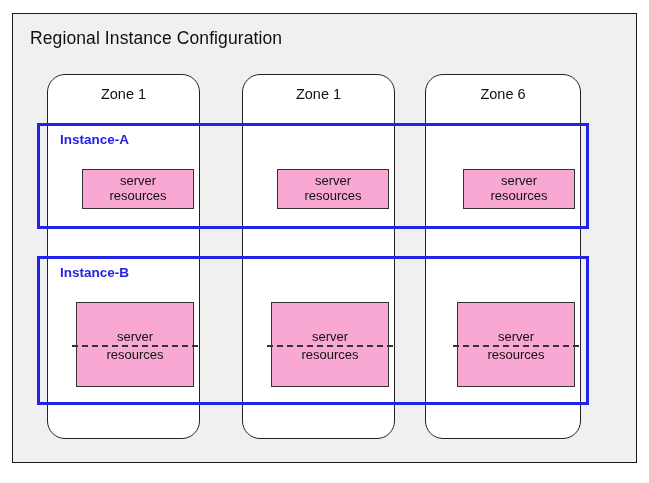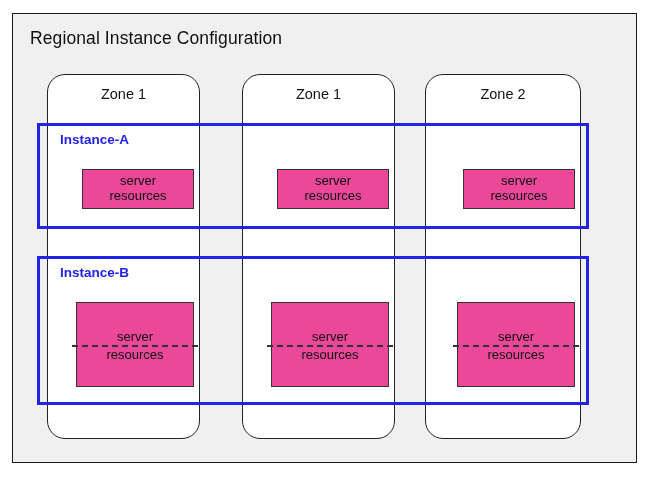--- a/index.html
+++ b/index.html
@@ -81,21 +81,21 @@
     font-size: 13.5px;
     font-weight: bold;
     color: #2222e8;
     white-space: nowrap;
   }
 
   
   .server-box {
     position: absolute;
     box-sizing: border-box;
-    background: #ec4899;
+    background: #f9a8d4;
     border: 1px solid #333333;
     font-size: 13px;
     color: #111111;
     text-align: center;
     line-height: 1.12;
   }
 
   
   .server-box.variant-plain {
     width: 112px;
@@ -148,21 +148,21 @@
 
   <div id="diagram-title">Regional Instance Configuration</div>
 
   <div class="zone-column" id="zone-col-0">
     <div class="zone-title">Zone 1</div>
   </div>
   <div class="zone-column" id="zone-col-1">
     <div class="zone-title">Zone 1</div>
   </div>
   <div class="zone-column" id="zone-col-2">
-    <div class="zone-title">Zone 2</div>
+    <div class="zone-title">Zone 6</div>
   </div>
 
   <div class="instance-band" id="instance-band-0">
     <div class="instance-label">Instance-A</div>
 
     <div class="server-box variant-plain sb-col-0">
       <span class="srv-line-1">server</span>
       <span class="srv-line-2">resources</span>
     </div>
     <div class="server-box variant-plain sb-col-1">

